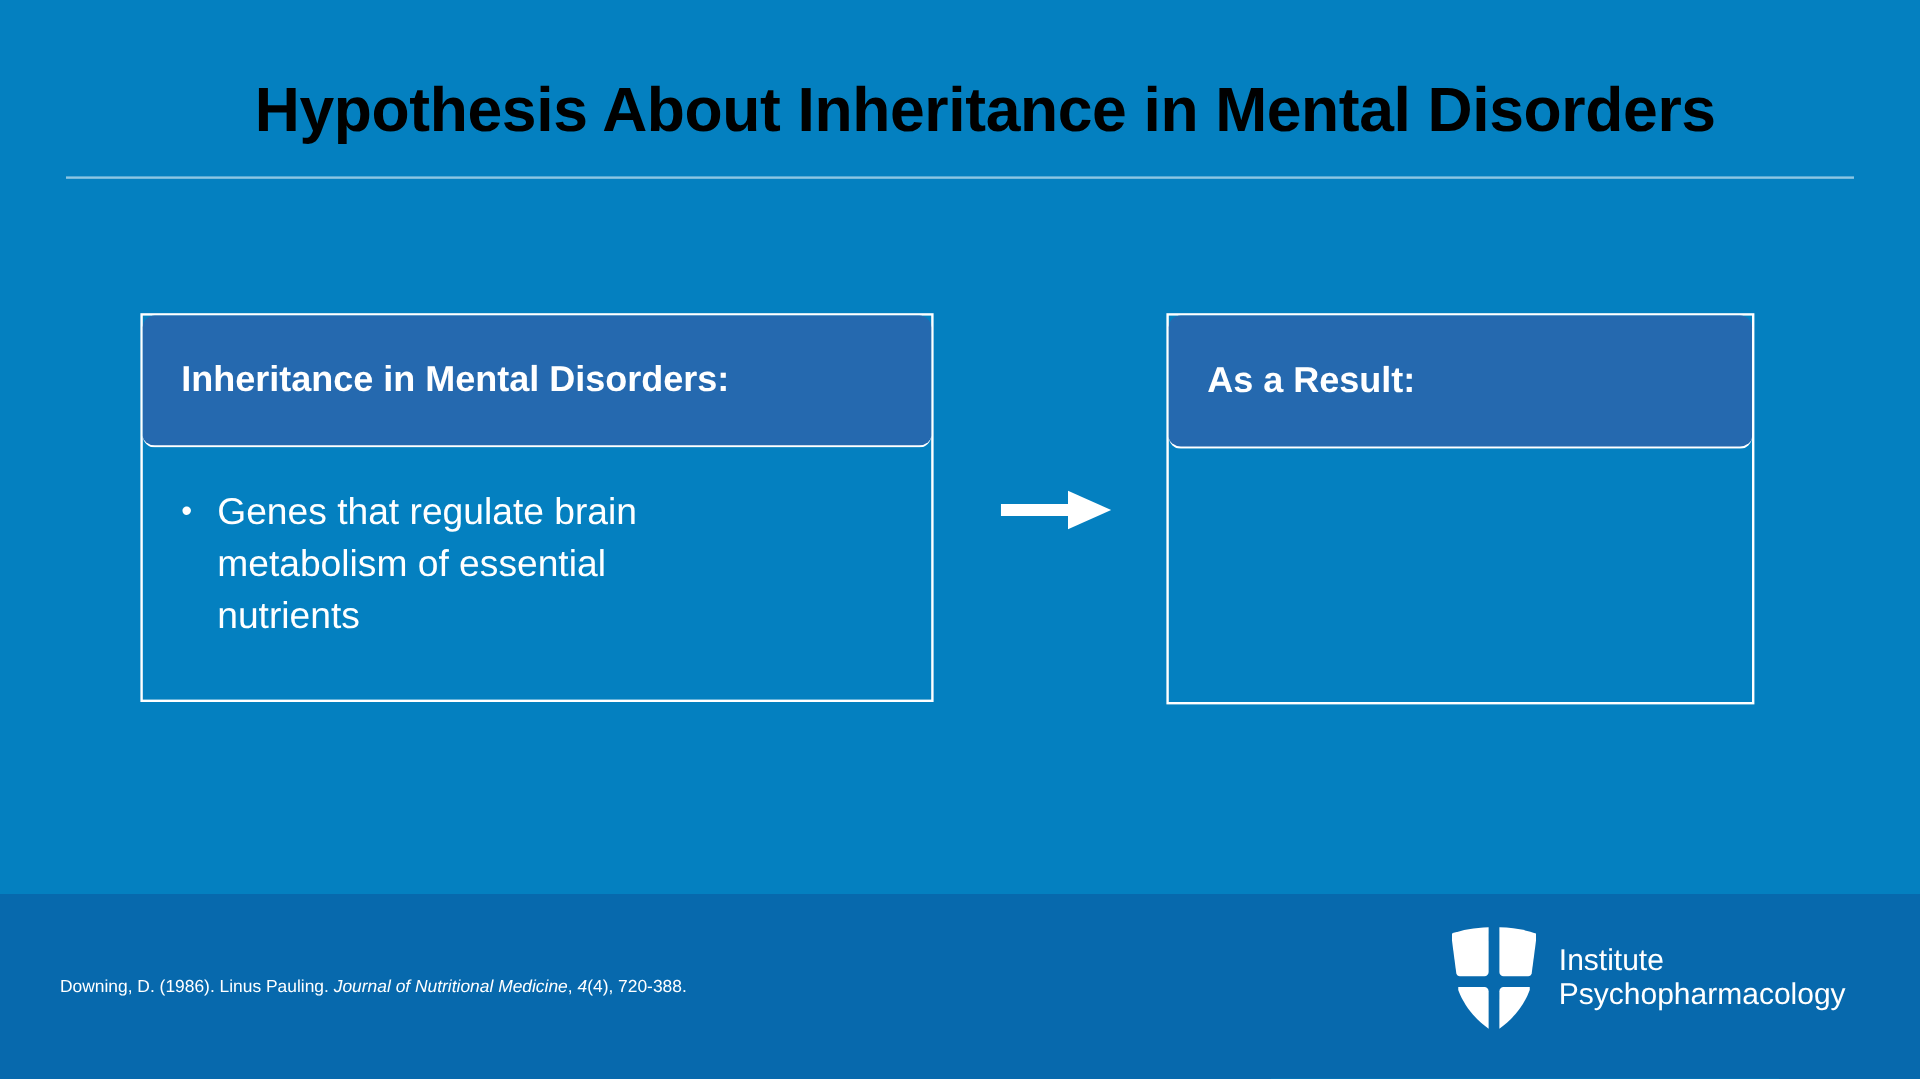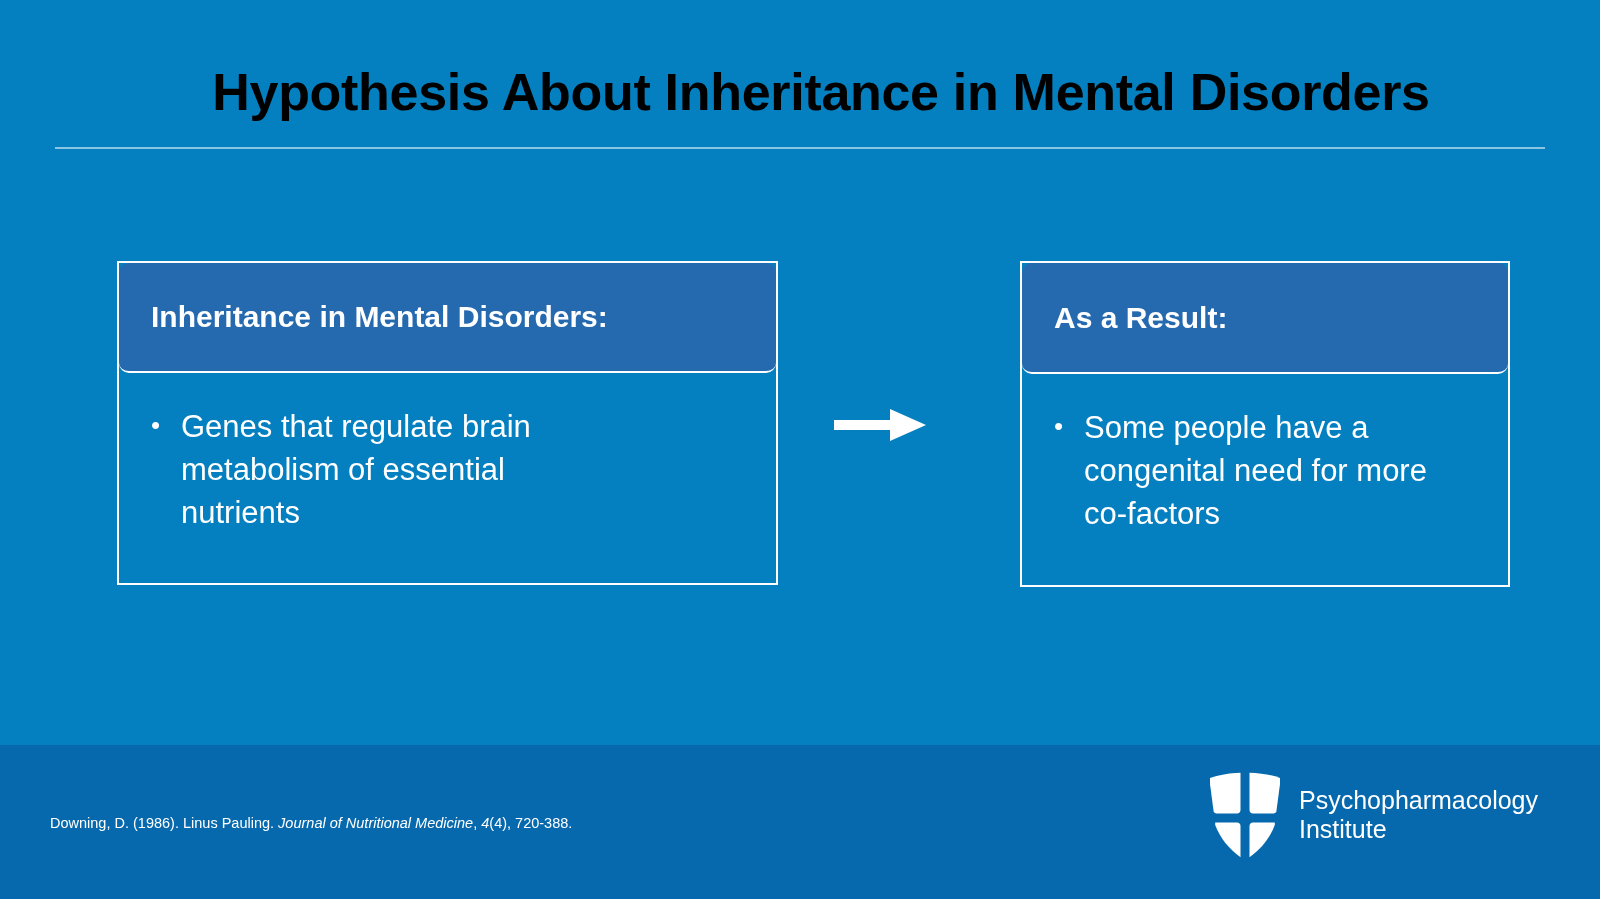--- a/index.html
+++ b/index.html
@@ -47,21 +47,21 @@
 
   
   .box {
     position: absolute;
     border: 2px solid #ffffff;
     box-sizing: border-box;
     display: flex;
     flex-direction: column;
   }
   .box-left  { left: 117px;  top: 261px; width: 661px; height: 324px; }
-  .box-right { left: 1020px;  top: 261px; width: 490px; height: 326px; }
+  .box-right { left: 972px;  top: 261px; width: 490px; height: 326px; }
 
   .box-header {
     background: #2569af;
     color: #ffffff;
     font-size: 30px;
     font-weight: bold;
     font-family: "Liberation Sans Narrow", "Liberation Sans", sans-serif;
     display: flex;
     align-items: center;
     padding: 0 0 0 32px;
@@ -172,25 +172,20 @@
 
   <div class="arrow">
     <svg viewBox="0 0 92 38" width="92" height="38" aria-hidden="true">
       <rect x="0" y="14" width="62" height="10" fill="#ffffff"></rect>
       <polygon points="56,3 92,19 56,35" fill="#ffffff"></polygon>
     </svg>
   </div>
 
   <div class="box box-right">
     <div class="box-header">As a Result:</div>
-    <div class="box-body">
-      <ul class="bullet-list">
-        <li class="bullet-item">Some people have a congenital need for more co-factors</li>
-      </ul>
-    </div>
   </div>
 
   <div class="footer-band"></div>
 
   <div class="citation">
     <span>Downing, D. (1986). Linus Pauling. </span><span class="it">Journal of Nutritional Medicine</span><span>, </span><span class="it">4</span><span>(4), 720-388.</span>
   </div>
 
   <div class="logo">
     <div class="logo-mark">
@@ -199,18 +194,18 @@
         <path d="M3,6 C11,3 22,1 33.5,0.7 L33.5,38 C33.5,40 32,41.5 30,41.5 L9.5,41.5 C8,41.5 7,40.6 6.6,39.3 L3,12 Z" fill="#ffffff"></path>
 
         <path d="M73,6 C65,3 54,1 42.5,0.7 L42.5,38 C42.5,40 44,41.5 46,41.5 L66.5,41.5 C68,41.5 69,40.6 69.4,39.3 L73,12 Z" fill="#ffffff"></path>
 
         <path d="M8.2,50.5 L30,50.5 C32,50.5 33.5,52 33.5,54 L33.5,85.2 C22,77 13,66 8.2,53 Z" fill="#ffffff"></path>
 
         <path d="M67.8,50.5 L46,50.5 C44,50.5 42.5,52 42.5,54 L42.5,85.2 C54,77 63,66 67.8,53 Z" fill="#ffffff"></path>
       </svg>
     </div>
     <div class="logo-text">
+      <div>Institute</div>
       <div>Psychopharmacology</div>
-      <div>Institute</div>
     </div>
   </div>
 
 </div>
 
 </body></html>

